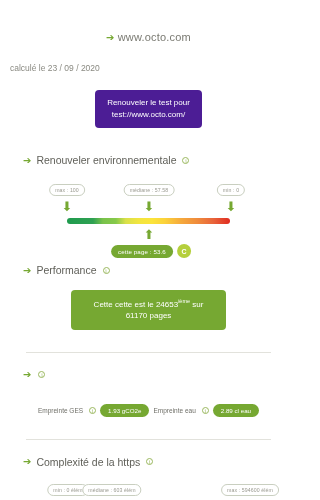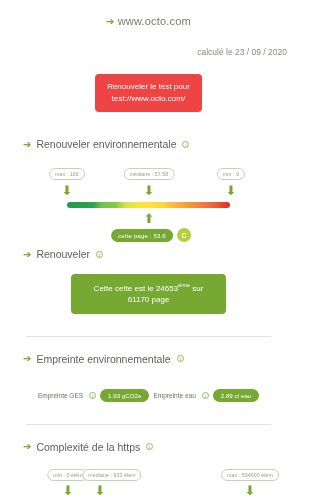--- a/index.html
+++ b/index.html
@@ -16,45 +16,45 @@
     background: #ffffff;
     color: #5a5a5a;
     font-size: 9px;
     -webkit-font-smoothing: antialiased;
   }
 
   .page {
     width: 297px;
     height: 471px;
     position: relative;
-    padding: 0 10px;
+    padding: 16px 10px;
   }
 
   
   .site-link {
     text-align: center;
     padding-top: 15px;
     font-size: 11px;
     color: #6c8c2f;
     letter-spacing: .2px;
   }
   .site-link .arrow { color: #76a832; margin-right: 3px; font-size: 10px; }
   .site-link a { color: #7a7a72; text-decoration: none; }
 
   .calc-date {
-    text-align: right;
+    text-align: left;
     margin-top: 20px;
     font-size: 8.5px;
     color: #8a8a82;
   }
 
   .renew-wrap { text-align: center; margin-top: 17px; }
   .renew-btn {
     display: inline-block;
-    background: #ef4444;
+    background: #4c1d95;
     color: #ffffff;
     border: none;
     border-radius: 4px;
     padding: 7px 12px;
     font-size: 8px;
     line-height: 1.5;
     font-family: inherit;
     cursor: pointer;
     max-width: 130px;
   }
@@ -244,35 +244,34 @@
       <div class="this-page" style="left:141px; top:70px;">
         <span class="pill">cette page : 53.6</span>
         <span class="grade-circle">C</span>
       </div>
     </div>
   </div>
 
   <div class="section" style="margin-top:4px;">
     <div class="sec-title">
       <span class="arrow">➔</span>
-      <span>Renouveler</span>
+      <span>Performance</span>
       <span class="info-i">i</span>
     </div>
 
     <div class="rank-wrap">
-      <div class="rank-box"><span>Cette cette est le </span><span>24653</span><sup>ième</sup><span> sur </span><span>61170</span><span> page</span></div>
+      <div class="rank-box"><span>Cette cette est le </span><span>24653</span><sup>ième</sup><span> sur </span><span>61170</span><span> pages</span></div>
     </div>
   </div>
 
   <div class="divider" style="margin-top:22px;"></div>
 
   <div class="section" style="margin-top:16px;">
     <div class="sec-title">
       <span class="arrow">➔</span>
-      <span>Empreinte environnementale</span>
       <span class="info-i">i</span>
     </div>
 
     <div class="fp-row">
       <span class="fp-label">Empreinte GES</span>
       <span class="info-i">i</span>
       <span class="fp-pill">1.93 gCO2e</span>
       <span class="fp-label">Empreinte eau</span>
       <span class="info-i">i</span>
       <span class="fp-pill">2.89 cl eau</span>

